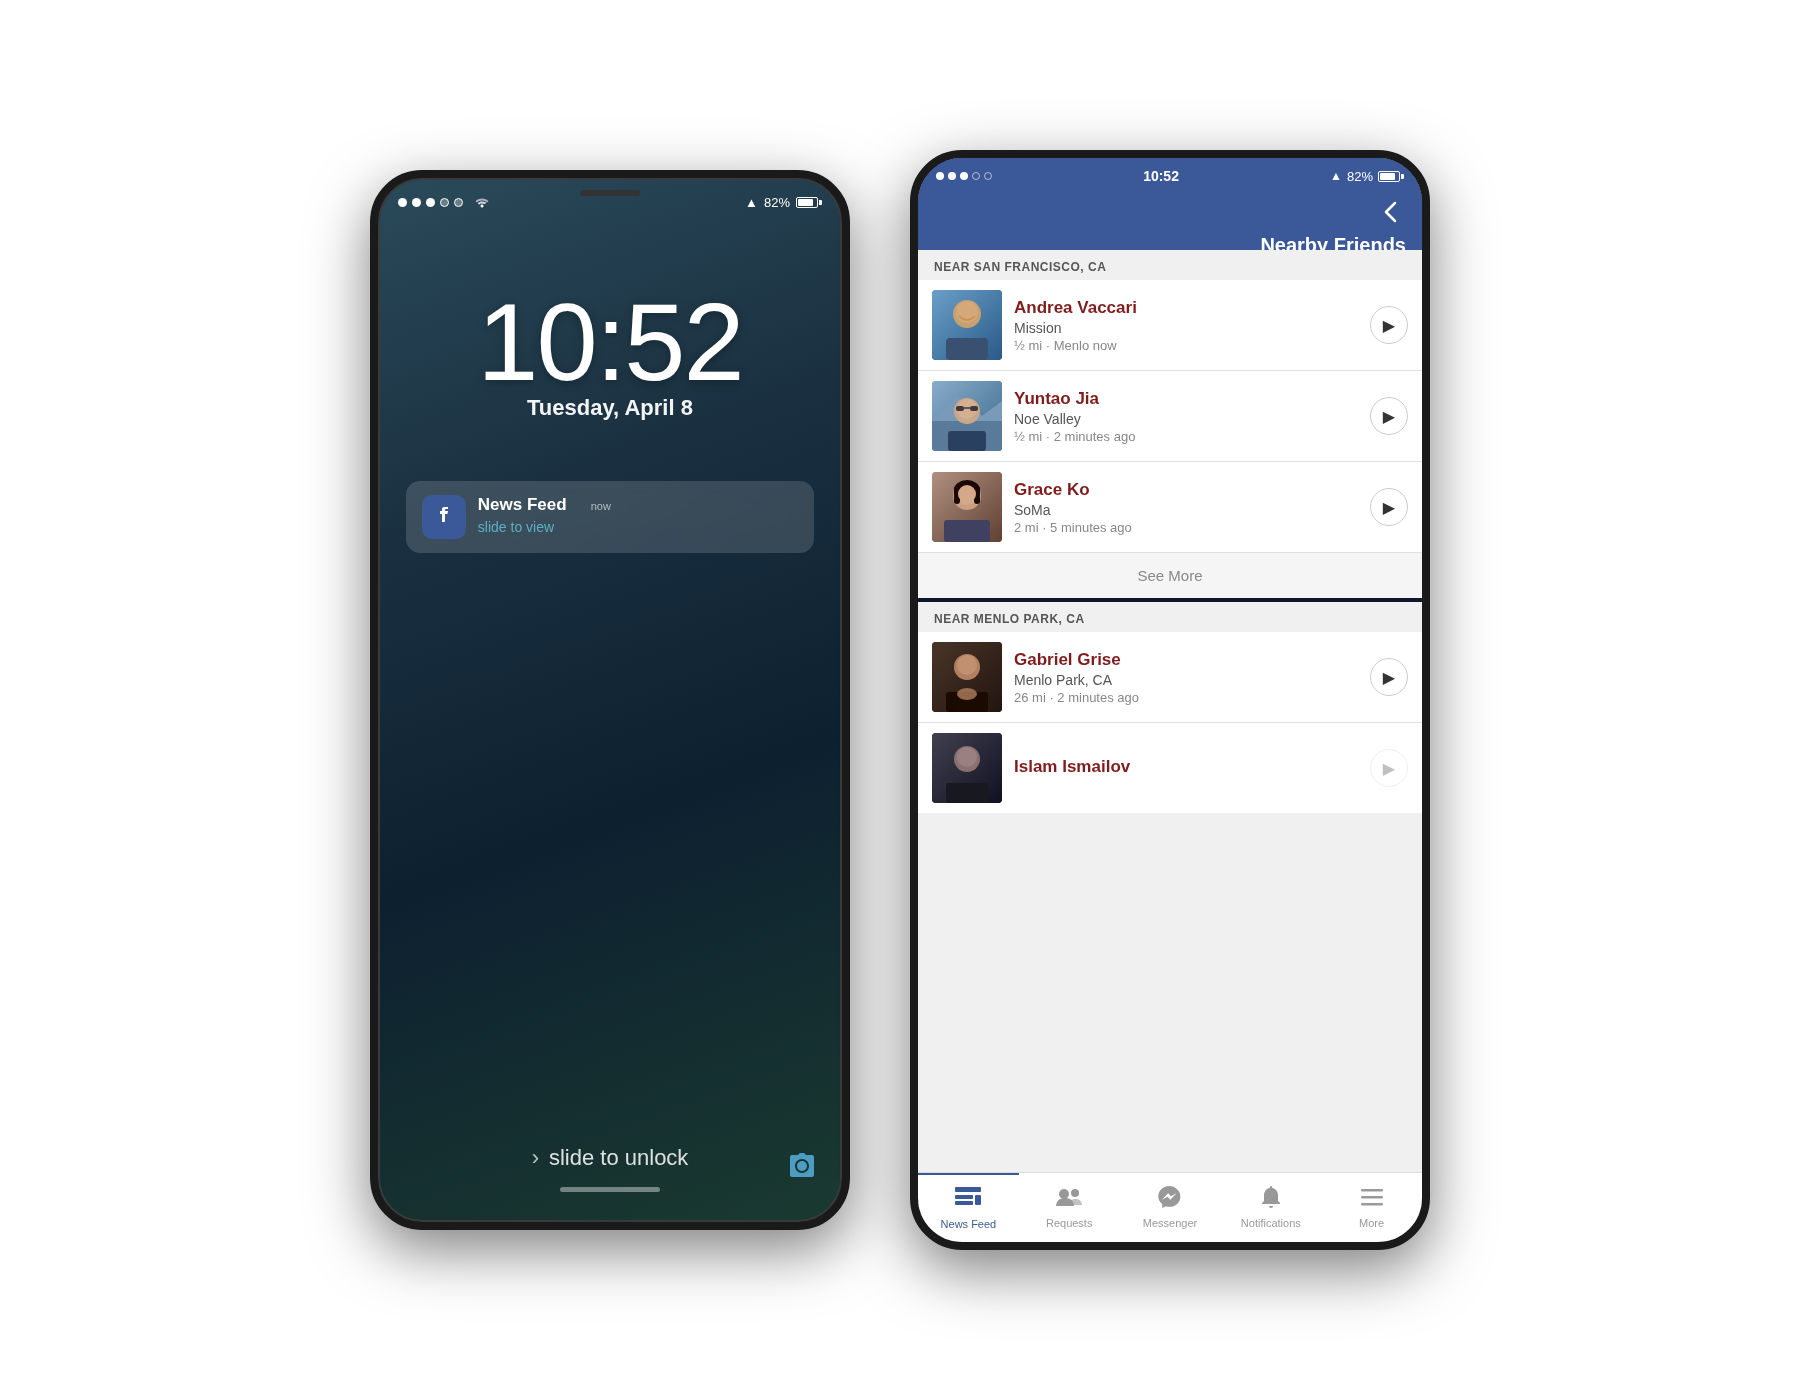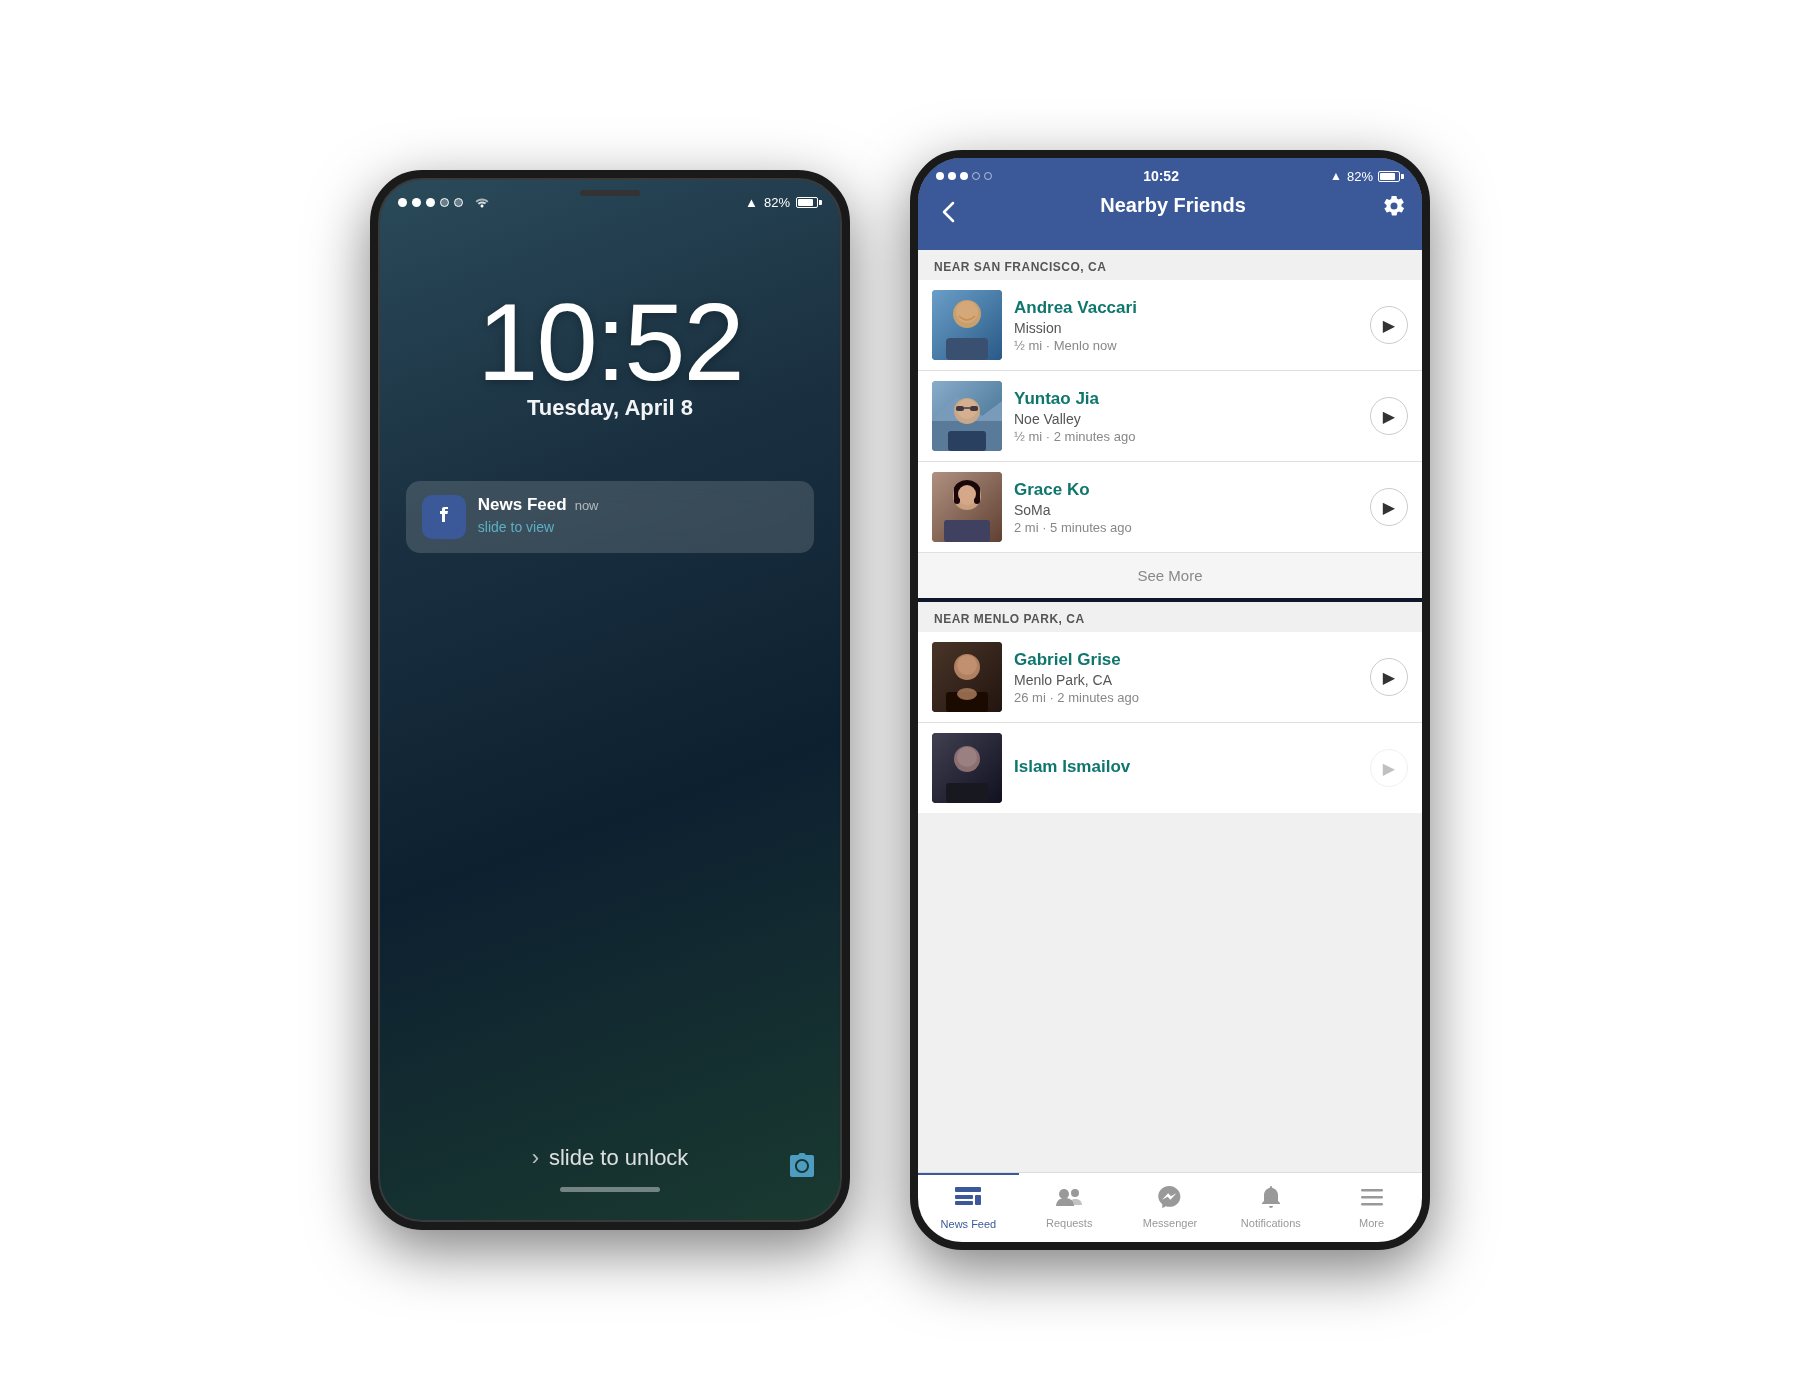--- a/index.html
+++ b/index.html
@@ -130,22 +130,23 @@
       align-items: baseline;
       gap: 8px;
       margin-bottom: 4px;
     }
     .notif-app {
       font-size: 17px;
       font-weight: 600;
       color: white;
     }
     .notif-time {
-      font-size: 13px;
+      font-size: 11px;
       color: rgba(255,255,255,0.6);
+      margin-left: 16px;
     }
     .notif-message {
       font-size: 16px;
       color: white;
       line-height: 1.4;
     }
     .notif-slide {
       font-size: 14px;
       color: rgba(100,200,220,0.8);
       margin-top: 4px;
@@ -254,24 +255,25 @@
       width: 3px;
       height: 5px;
       background: white;
       border-radius: 0 1px 1px 0;
       margin-left: 1px;
     }
     .fb-nav-header {
       background: #3b5998;
       height: 56px;
       display: flex;
-      align-items: flex-start;
+      align-items: flex-end;
       justify-content: space-between;
       padding: 0 16px;
       flex-shrink: 0;
+      flex-direction: column;
     }
     .fb-back-btn {
       color: white;
       font-size: 28px;
       font-weight: 300;
       cursor: pointer;
       padding: 4px 8px;
     }
     .fb-nav-title {
       color: white;
@@ -320,21 +322,21 @@
     .avatar-yuntao { background: linear-gradient(135deg, #7a9ab0 0%, #4a6a80 50%, #2a4a60 100%); }
     .avatar-grace { background: linear-gradient(135deg, #c0a090 0%, #8a6050 50%, #503020 100%); }
     .avatar-gabriel { background: linear-gradient(135deg, #6a5040 0%, #3a2820 50%, #1a1010 100%); }
     .avatar-islam { background: linear-gradient(135deg, #404050 0%, #202030 50%, #101020 100%); }
     .friend-info {
       flex: 1;
     }
     .friend-name {
       font-size: 17px;
       font-weight: 700;
-      color: #0f766e;
+      color: #7f1d1d;
       margin-bottom: 2px;
     }
     .friend-location {
       font-size: 14px;
       color: #555;
       margin-bottom: 2px;
     }
     .friend-meta {
       font-size: 13px;
       color: #888;

